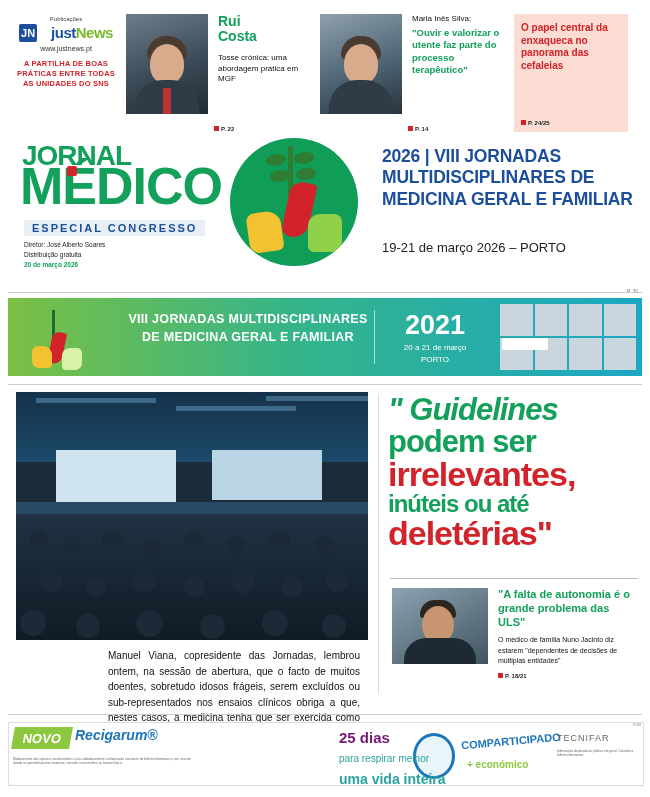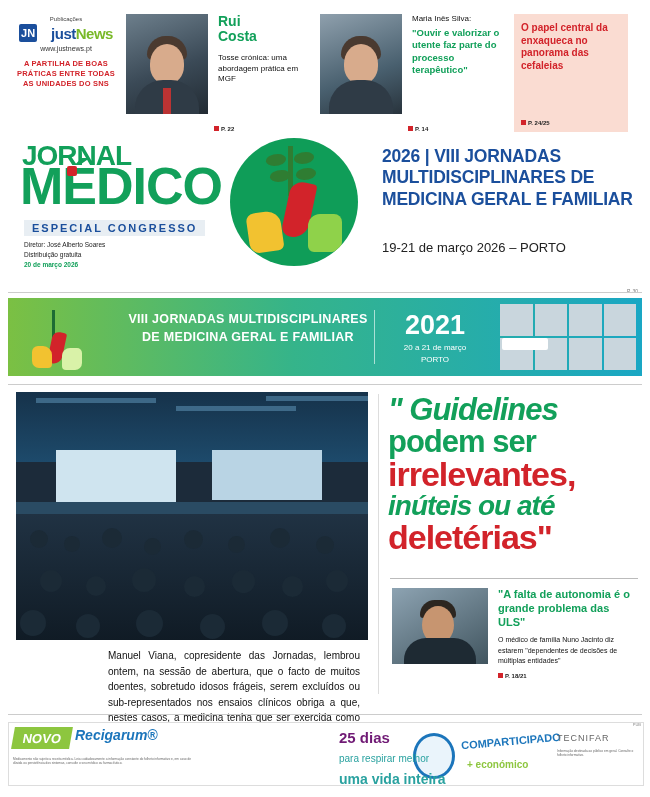--- a/index.html
+++ b/index.html
@@ -4,21 +4,21 @@
 <style>
   html,body{margin:0;padding:0;background:#ffffff;}
   body{width:650px;height:797px;position:relative;font-family:"Liberation Sans",sans-serif;overflow:hidden;}
   .page{position:absolute;left:0;top:0;width:650px;height:797px;background:#fff;}
 
   
   .topstrip{position:absolute;left:12px;top:14px;width:626px;height:118px;display:flex;gap:6px;}
   .ts-cell{position:relative;}
   .ts-logo{width:108px;text-align:center;}
   .pub-label{font-size:6px;color:#444;margin-top:2px;}
-  .jn-logo{display:flex;align-items:center;justify-content:center;gap:14px;margin-top:2px;}
+  .jn-logo{display:flex;justify-content:center;gap:14px;margin-top:2px;}
   .jn-mark{width:18px;height:18px;background:#1b4f9c;color:#fff;font-weight:bold;font-size:11px;display:flex;align-items:center;justify-content:center;border-radius:2px;}
   .jn-text{font-size:15px;font-weight:bold;color:#1b4f9c;letter-spacing:-0.5px;}
   .jn-text i{color:#7ab929;font-style:normal;}
   .site{font-size:7px;color:#333;margin-top:3px;}
   .redtag{margin-top:7px;font-size:7.5px;font-weight:bold;color:#d2232a;line-height:1.35;letter-spacing:0.2px;}
 
   .ts-photo{width:82px;height:100px;background:#2b3a4a;overflow:hidden;position:relative;}
   .ts-photo.a{background:linear-gradient(160deg,#6d7f8c 0%,#3b4a57 55%,#222b33 100%);}
   .ts-photo.b{background:linear-gradient(160deg,#8fa0ad 0%,#49606f 60%,#28333c 100%);}
   .face{position:absolute;left:50%;top:30px;transform:translateX(-50%);width:34px;height:40px;border-radius:50% 50% 45% 45%;background:#d8ab8c;}
@@ -80,21 +80,21 @@
   .pm-screen2{position:absolute;left:196px;top:58px;width:110px;height:50px;background:#b9d4e4;}
   .pm-stage{position:absolute;left:0;top:110px;width:100%;height:36px;background:#2a4b63;}
   .pm-crowd{position:absolute;left:0;bottom:0;width:100%;height:126px;background:linear-gradient(180deg,#203243,#101b25);}
   .head{position:absolute;border-radius:50%;background:#1b2a36;}
 
   .bigquote{position:absolute;left:388px;top:394px;width:250px;}
   .bq-line{font-weight:bold;line-height:1.02;letter-spacing:-1px;}
   .bq1{font-size:31px;color:#12a05a;font-style:italic;}
   .bq2{font-size:31px;color:#12a05a;}
   .bq3{font-size:34px;color:#d2232a;}
-  .bq4{font-size:28px;color:#d2232a;font-style:italic;}
+  .bq4{font-size:24px;color:#d2232a;}
   .bq4 span{color:#12a05a;}
   .bq5{font-size:34px;color:#d2232a;}
 
   .caption{position:absolute;left:108px;top:648px;width:252px;font-size:10px;line-height:1.55;color:#111;text-align:justify;}
 
   .hr-sec{position:absolute;left:390px;top:578px;width:248px;height:1px;background:#bbb;}
   .sec-photo{position:absolute;left:392px;top:588px;width:96px;height:76px;background:#5a6b78;overflow:hidden;}
   .sp-bg{position:absolute;inset:0;background:linear-gradient(150deg,#8da3b2,#41555f);}
   .sp-face{position:absolute;left:30px;top:18px;width:32px;height:38px;border-radius:50%;background:#c79570;}
   .sp-hair{position:absolute;left:28px;top:12px;width:36px;height:18px;border-radius:18px 18px 4px 4px;background:#2c2620;}

